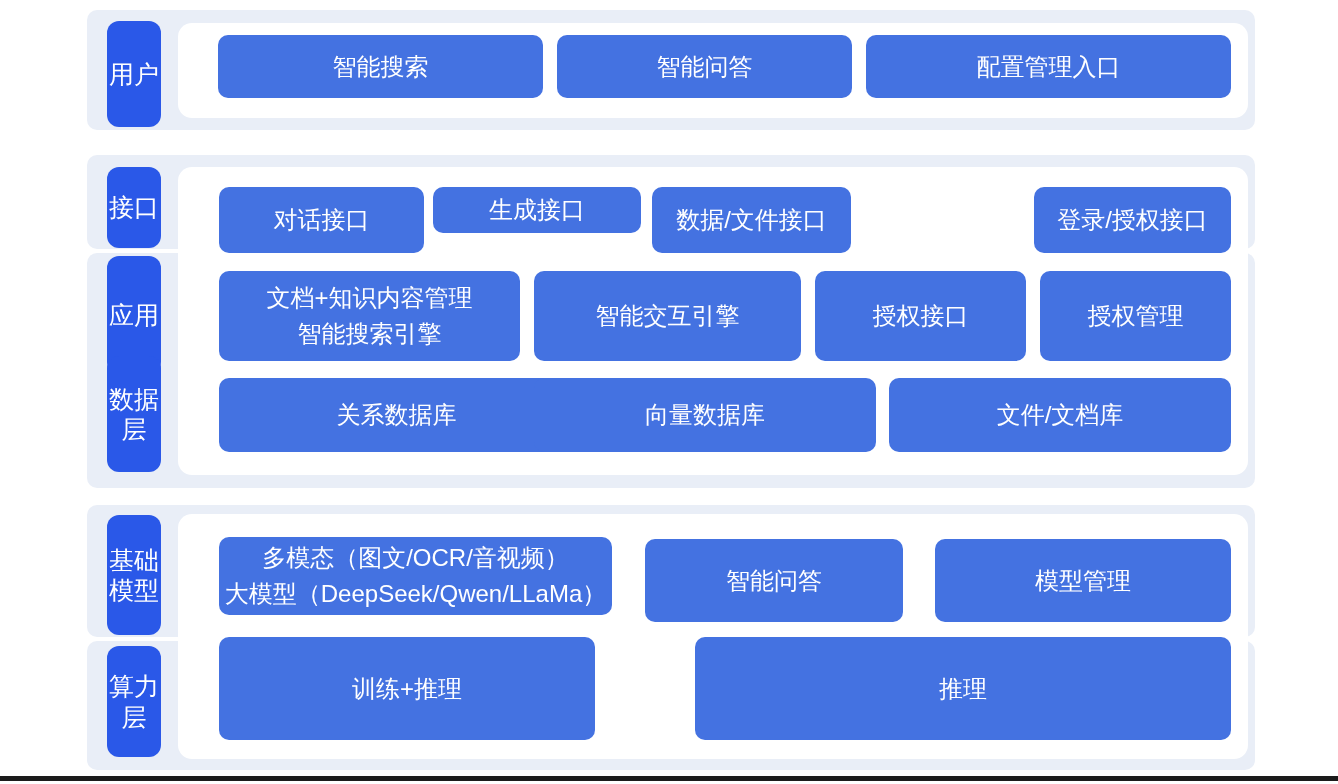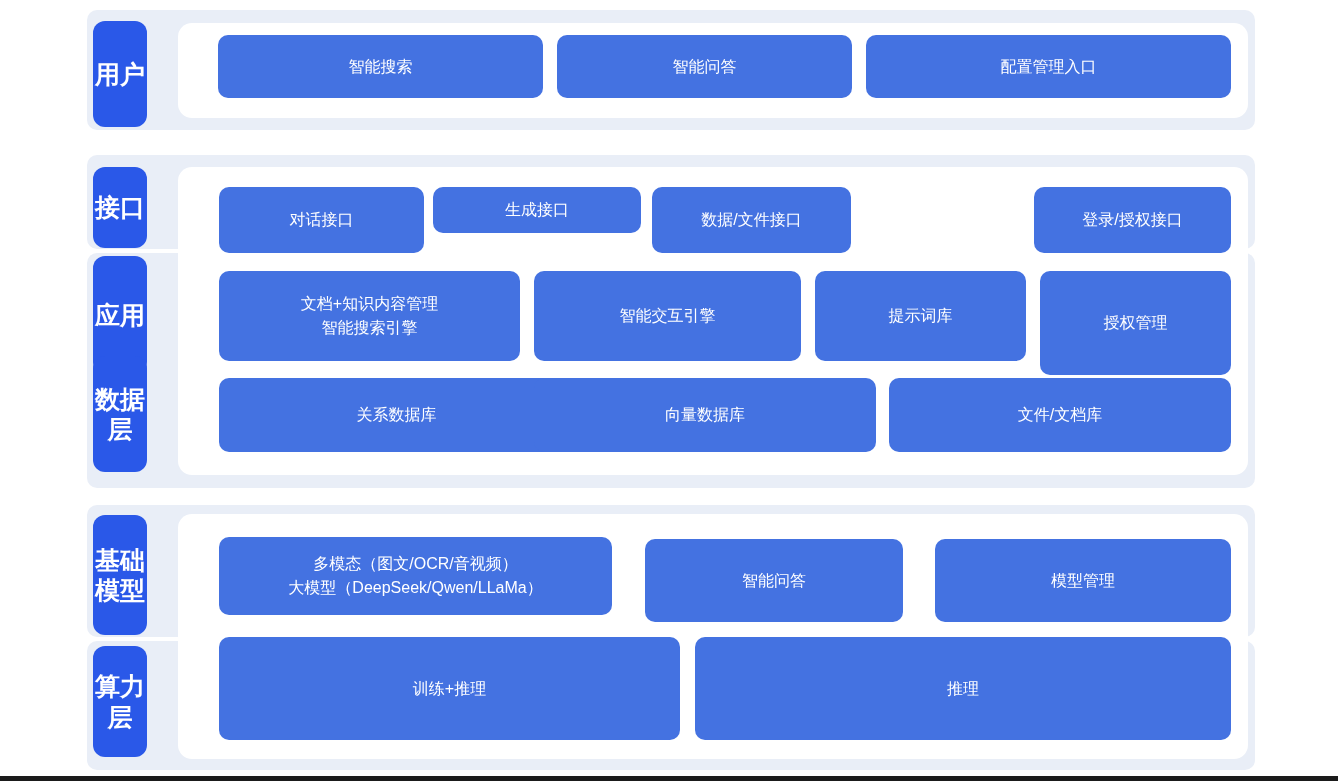--- a/index.html
+++ b/index.html
@@ -9,29 +9,29 @@
   }
   .band{
     position:absolute;left:87px;width:1168px;
     background:#e9eef7;border-radius:10px;
   }
   .panel{
     position:absolute;left:178px;width:1070px;
     background:#ffffff;border-radius:14px;
   }
   .tab{
-    position:absolute;left:93px;width:54px;box-sizing:border-box;
+    position:absolute;left:107px;width:54px;box-sizing:border-box;
     background:#2a58e8;border-radius:12px;
-    color:#ffffff;font-weight:700;font-size:25px;line-height:1.22;
+    color:#ffffff;font-weight:400;font-size:25px;line-height:1.22;
     display:flex;align-items:center;justify-content:center;
     text-align:center;padding:0 2px;word-break:break-all;
   }
   .btn{
     position:absolute;background:#4472e1;border-radius:10px;
-    color:#ffffff;font-size:16px;line-height:1.5;
+    color:#ffffff;font-size:24px;line-height:1.5;
     display:flex;align-items:center;justify-content:center;
     text-align:center;white-space:pre-line;
   }
   .footer-bar{
     position:absolute;left:0;top:776px;width:1338px;height:5px;background:#1b1b1b;
   }
 </style>
 </head>
 <body>
 
@@ -59,30 +59,30 @@
   <div class="btn" style="left:557px;top:35px;width:295px;height:63px">智能问答</div>
 
   <div class="btn" style="left:219px;top:187px;width:205px;height:66px">对话接口</div>
   <div class="btn" style="left:433px;top:187px;width:208px;height:46px">生成接口</div>
   <div class="btn" style="left:652px;top:187px;width:199px;height:66px">数据/文件接口</div>
   <div class="btn" style="left:1034px;top:187px;width:197px;height:66px">登录/授权接口</div>
 
   <div class="btn" style="left:219px;top:271px;width:301px;height:90px">文档+知识内容管理
 智能搜索引擎</div>
   <div class="btn" style="left:534px;top:271px;width:267px;height:90px">智能交互引擎</div>
-  <div class="btn" style="left:815px;top:271px;width:211px;height:90px">提示词库</div>
-  <div class="btn" style="left:1040px;top:271px;width:191px;height:104px">授权管理</div>
+  <div class="btn" style="left:815px;top:271px;width:211px;height:90px">授权接口</div>
+  <div class="btn" style="left:1040px;top:271px;width:191px;height:90px">授权管理</div>
 
   <div class="btn" style="left:219px;top:378px;width:355px;height:74px">关系数据库</div>
   <div class="btn" style="left:534px;top:378px;width:342px;height:74px">向量数据库</div>
   <div class="btn" style="left:889px;top:378px;width:342px;height:74px">文件/文档库</div>
 
   <div class="btn" style="left:219px;top:537px;width:393px;height:78px">多模态（图文/OCR/音视频）
 大模型（DeepSeek/Qwen/LLaMa）</div>
   <div class="btn" style="left:645px;top:539px;width:258px;height:83px">智能问答</div>
   <div class="btn" style="left:935px;top:539px;width:296px;height:83px">模型管理</div>
 
-  <div class="btn" style="left:219px;top:637px;width:461px;height:103px">训练+推理</div>
+  <div class="btn" style="left:219px;top:637px;width:376px;height:103px">训练+推理</div>
   <div class="btn" style="left:695px;top:637px;width:536px;height:103px">推理</div>
 
   <div class="footer-bar"></div>
 
 </div>
 
 </body></html>

